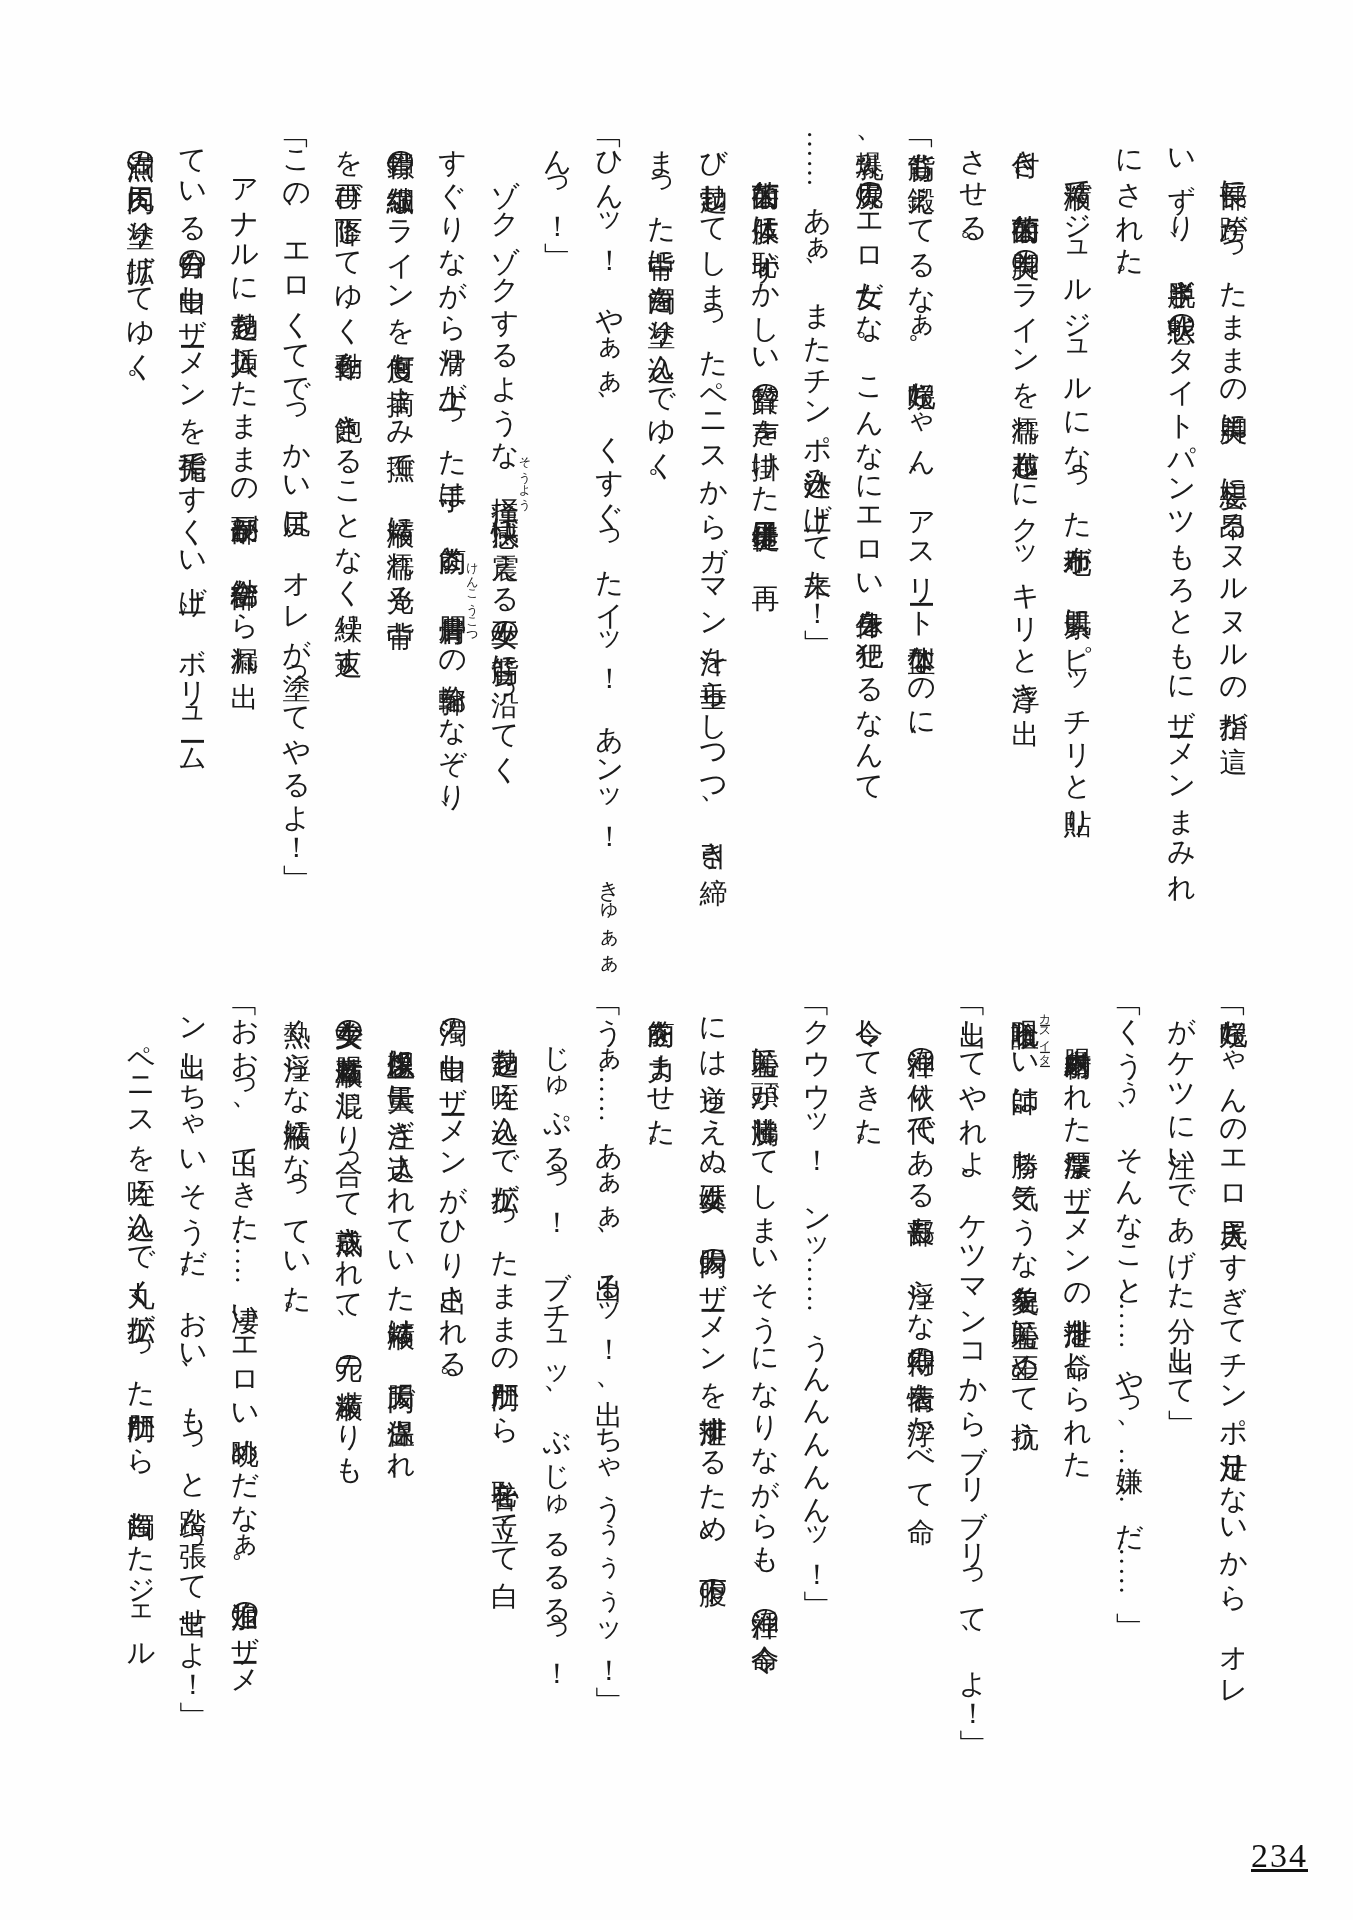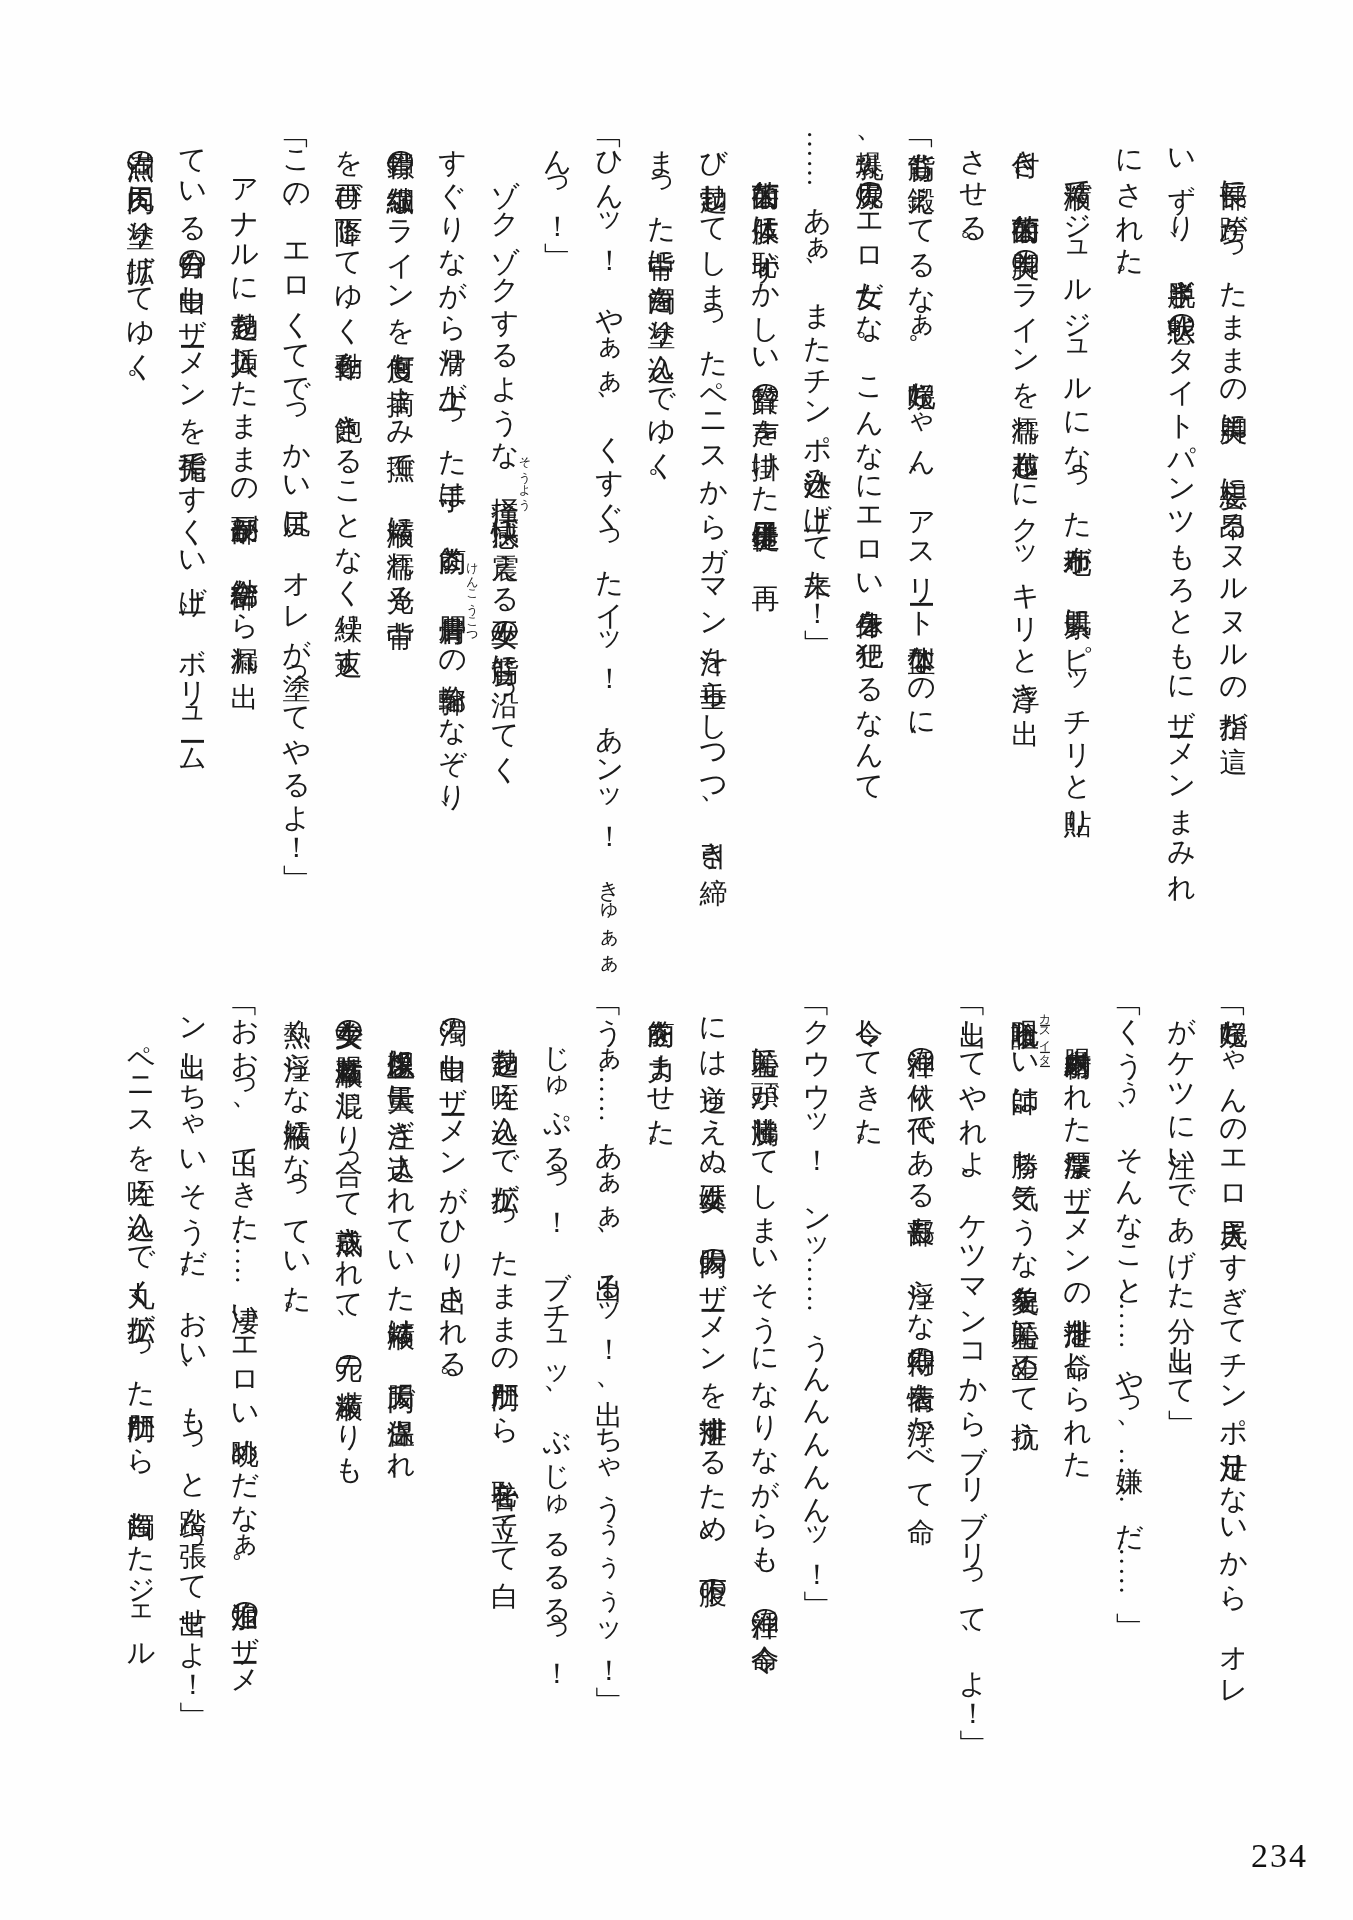--- a/index.html
+++ b/index.html
@@ -48,20 +48,21 @@
     letter-spacing: 0;
     font-family: "Liberation Serif", "DejaVu Serif", serif;
   }
   .page-number {
     position: absolute;
     right: 45px;
     bottom: 45px;
     font-size: 34px;
     letter-spacing: 2px;
     color: #111;
+    text-decoration: underline;
   }
 </style>
 </head>
 <body>
 
 <main class="page">
   <section id="upper-block" class="text-block block-upper">
       <div class="col indent"><span>部長に跨がったままの美脚に、妄想に昂るヌルヌルの指が這</span></div>
       <div class="col"><span>いずり、半脱ぎ状態のタイトパンツもろともにザーメンまみれ</span></div>
       <div class="col"><span>にされた。</span></div>

